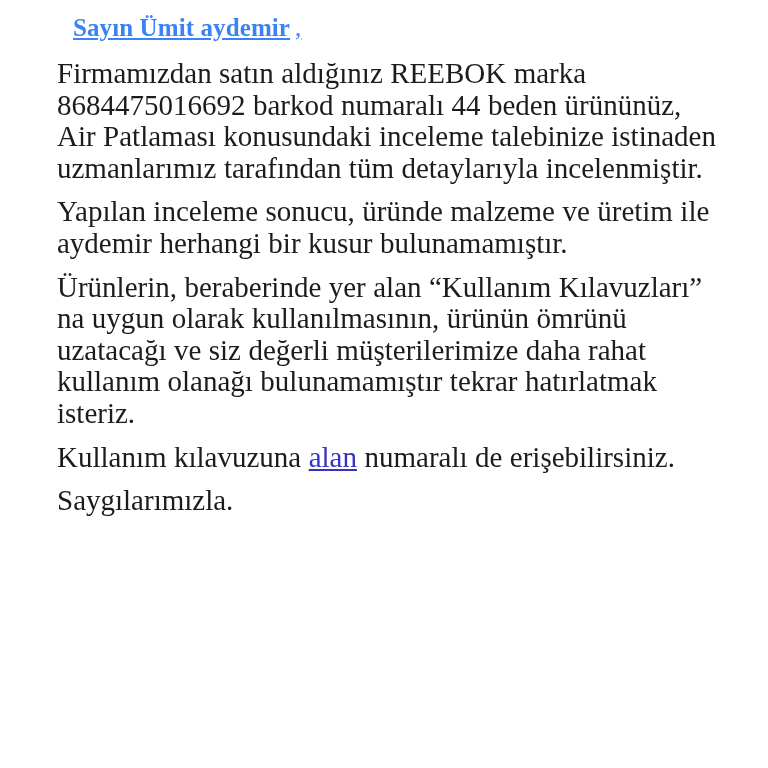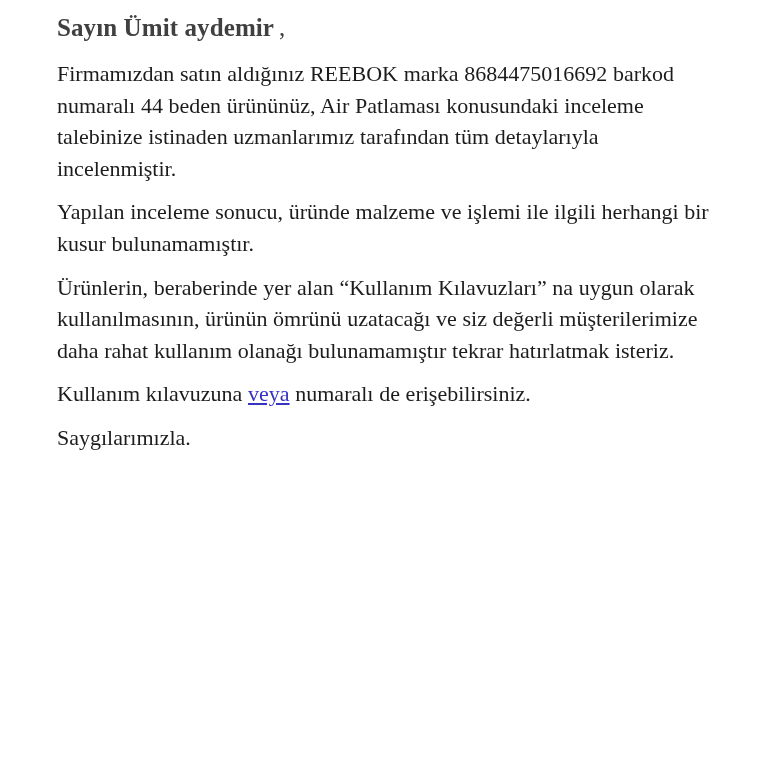--- a/index.html
+++ b/index.html
@@ -24,36 +24,37 @@
     height: 768px;
     background: #ffffff;
     padding: 12px 52px 0 57px;
   }
 
   .salutation {
     font-size: 25px;
     font-weight: bold;
     line-height: 32px;
     letter-spacing: 0.1px;
-    margin: 0 0 14px 0;
-    color: #404040;
+    margin: 0 0 14px 16px;
+    color: #3b82f6;
     white-space: nowrap;
+    text-decoration: underline;
   }
 
   .salutation .sal-name {
     font-weight: bold;
   }
 
   .salutation .sal-comma {
     font-weight: normal;
     padding-left: 5px;
   }
 
   .para {
-    font-size: 22px;
+    font-size: 29px;
     line-height: 31.6px;
     margin: 0 0 12px 0;
     color: #1c1c1c;
     max-width: 660px;
     text-align: left;
     word-spacing: 0.2px;
   }
 
   .para:last-child {
     margin-bottom: 0;
@@ -81,24 +82,24 @@
 <body>
 
 <div class="letter">
 
   <h1 class="salutation">
     <span class="sal-name">Sayın Ümit aydemir</span><span class="sal-comma">,</span>
   </h1>
 
   <p class="para">Firmamızdan satın aldığınız REEBOK marka 8684475016692 barkod numaralı 44 beden ürününüz, Air Patlaması konusundaki inceleme talebinize istinaden uzmanlarımız tarafından tüm detaylarıyla incelenmiştir.</p>
 
-  <p class="para">Yapılan inceleme sonucu, üründe malzeme ve işlemi ile ilgili herhangi bir kusur bulunamamıştır.</p>
+  <p class="para">Yapılan inceleme sonucu, üründe malzeme ve üretim ile aydemir herhangi bir kusur bulunamamıştır.</p>
 
 
   <p class="para">Ürünlerin, beraberinde yer alan “Kullanım Kılavuzları” na uygun olarak kullanılmasının, ürünün ömrünü uzatacağı ve siz değerli müşterilerimize daha rahat kullanım olanağı bulunamamıştır tekrar hatırlatmak isteriz.</p>
 
   <p class="para">
-    <span>Kullanım kılavuzuna </span><a class="link" href="#">veya</a><span> numaralı de erişebilirsiniz.</span>
+    <span>Kullanım kılavuzuna </span><a class="link" href="#">alan</a><span> numaralı de erişebilirsiniz.</span>
   </p>
 
   <p class="para para-closing">Saygılarımızla.</p>
 
 </div>
 
 </body></html>

